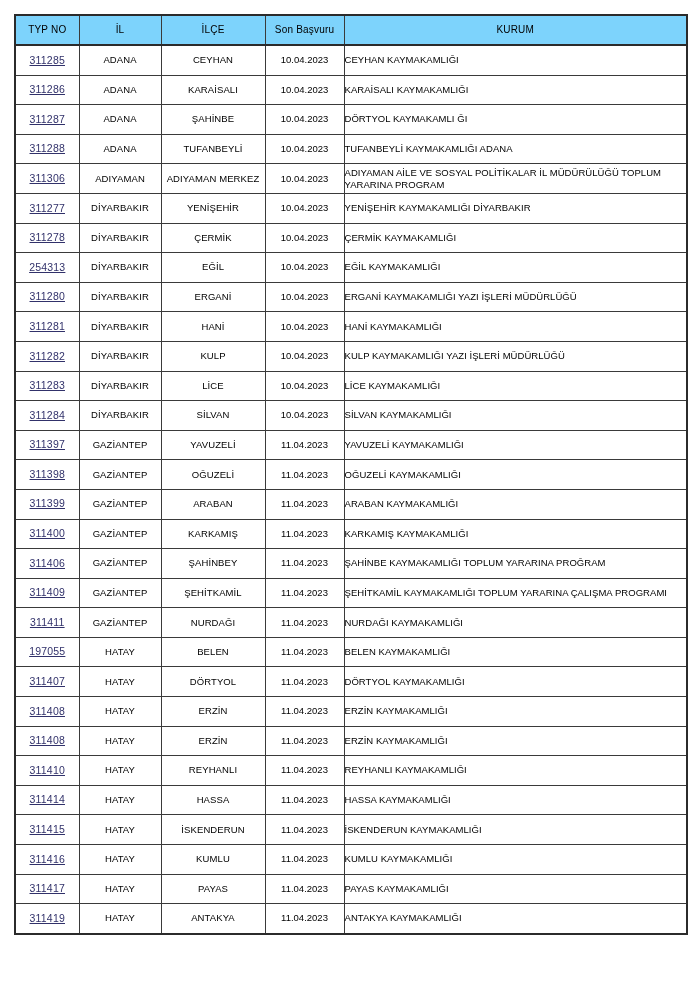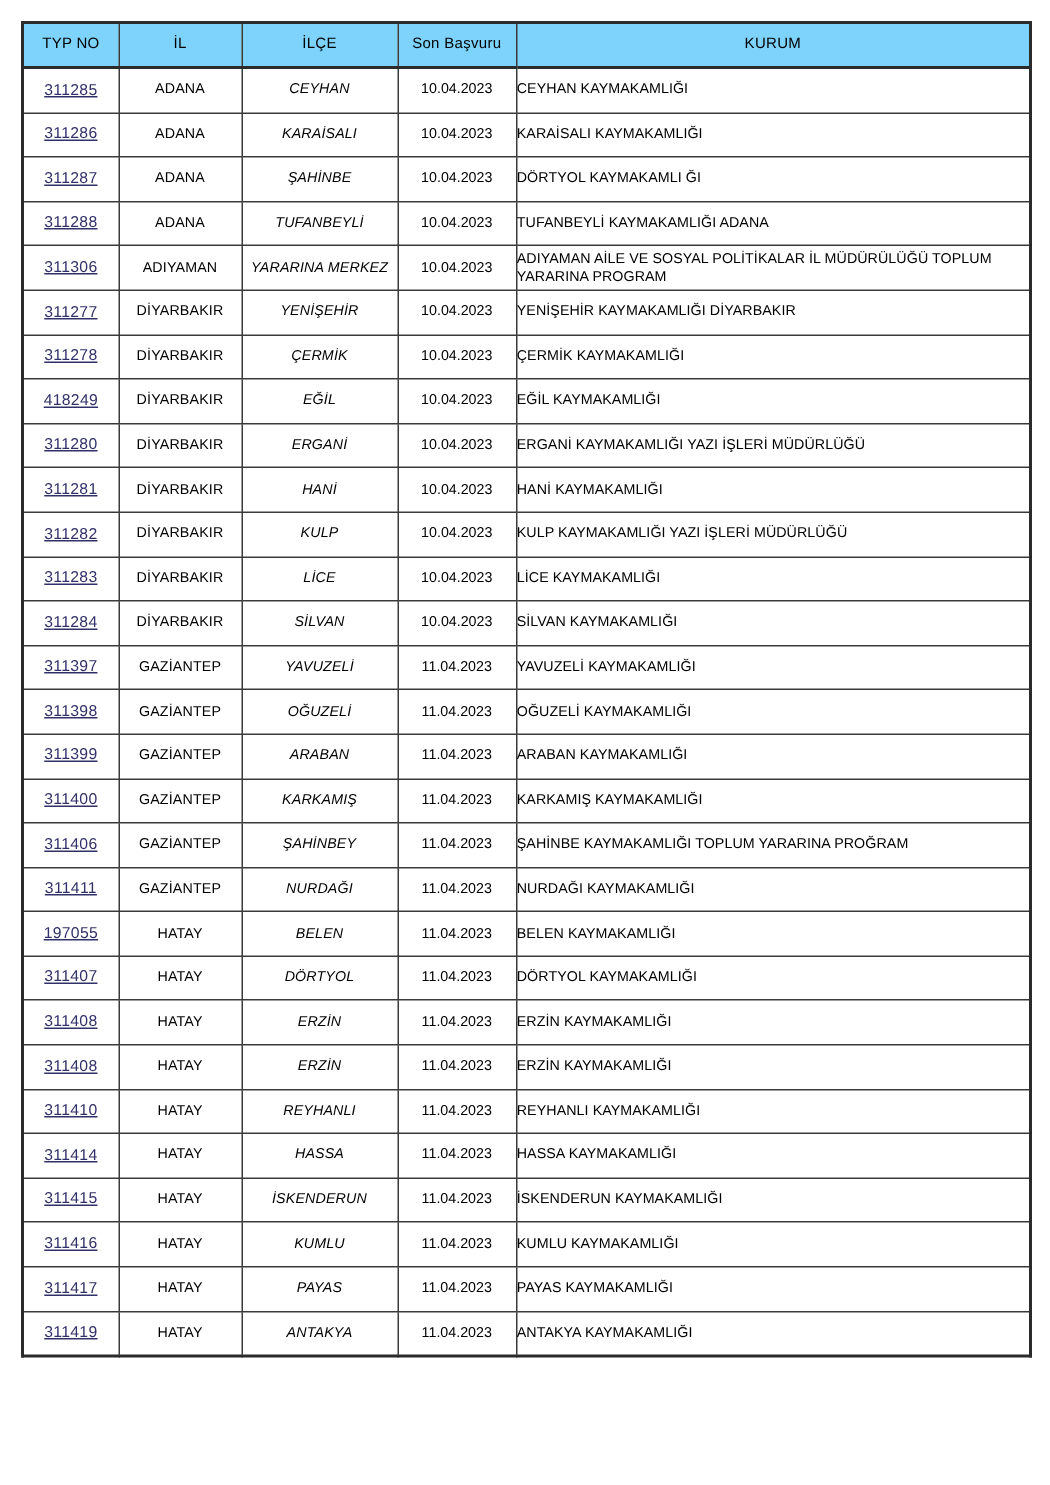--- a/index.html
+++ b/index.html
@@ -63,21 +63,21 @@
     color: #31316a;
     text-decoration: underline;
     font-size: 10.5px;
     letter-spacing: 0.2px;
     cursor: pointer;
   }
   td.il, td.ilce, td.date {
     text-align: center;
   }
   td.il   { font-size: 9px; letter-spacing: 0.1px; }
-  td.ilce { font-size: 9px; letter-spacing: 0.1px; font-style: italic; }
+  td.ilce { font-size: 9px; letter-spacing: 0.1px; }
   td.date { font-size: 9px; }
   td.kurum {
     text-align: left;
     padding: 3px 2px 3px 4px;
     font-size: 9px;
     letter-spacing: 0.05px;
   }
   tr.tall td { height: 30px; }
 </style>
 </head>
@@ -126,40 +126,40 @@
         <tr>
           <td class="typno"><span class="lnk">311288</span></td>
           <td class="il">ADANA</td>
           <td class="ilce">TUFANBEYLİ</td>
           <td class="date">10.04.2023</td>
           <td class="kurum">TUFANBEYLİ KAYMAKAMLIĞI ADANA</td>
         </tr>
         <tr class="tall">
           <td class="typno"><span class="lnk">311306</span></td>
           <td class="il">ADIYAMAN</td>
-          <td class="ilce">YARARINA MERKEZ</td>
+          <td class="ilce">ADIYAMAN MERKEZ</td>
           <td class="date">10.04.2023</td>
           <td class="kurum">ADIYAMAN AİLE VE SOSYAL POLİTİKALAR İL MÜDÜRÜLÜĞÜ TOPLUM YARARINA PROGRAM</td>
         </tr>
         <tr>
           <td class="typno"><span class="lnk">311277</span></td>
           <td class="il">DİYARBAKIR</td>
           <td class="ilce">YENİŞEHİR</td>
           <td class="date">10.04.2023</td>
           <td class="kurum">YENİŞEHİR KAYMAKAMLIĞI DİYARBAKIR</td>
         </tr>
         <tr>
           <td class="typno"><span class="lnk">311278</span></td>
           <td class="il">DİYARBAKIR</td>
           <td class="ilce">ÇERMİK</td>
           <td class="date">10.04.2023</td>
           <td class="kurum">ÇERMİK KAYMAKAMLIĞI</td>
         </tr>
         <tr>
-          <td class="typno"><span class="lnk">418249</span></td>
+          <td class="typno"><span class="lnk">254313</span></td>
           <td class="il">DİYARBAKIR</td>
           <td class="ilce">EĞİL</td>
           <td class="date">10.04.2023</td>
           <td class="kurum">EĞİL KAYMAKAMLIĞI</td>
         </tr>
         <tr>
           <td class="typno"><span class="lnk">311280</span></td>
           <td class="il">DİYARBAKIR</td>
           <td class="ilce">ERGANİ</td>
           <td class="date">10.04.2023</td>
@@ -220,20 +220,27 @@
           <td class="ilce">KARKAMIŞ</td>
           <td class="date">11.04.2023</td>
           <td class="kurum">KARKAMIŞ KAYMAKAMLIĞI</td>
         </tr>
         <tr>
           <td class="typno"><span class="lnk">311406</span></td>
           <td class="il">GAZİANTEP</td>
           <td class="ilce">ŞAHİNBEY</td>
           <td class="date">11.04.2023</td>
           <td class="kurum">ŞAHİNBE KAYMAKAMLIĞI TOPLUM YARARINA PROĞRAM</td>
+        </tr>
+        <tr>
+          <td class="typno"><span class="lnk">311409</span></td>
+          <td class="il">GAZİANTEP</td>
+          <td class="ilce">ŞEHİTKAMİL</td>
+          <td class="date">11.04.2023</td>
+          <td class="kurum">ŞEHİTKAMİL KAYMAKAMLIĞI TOPLUM YARARINA ÇALIŞMA PROGRAMI</td>
         </tr>
         <tr>
           <td class="typno"><span class="lnk">311411</span></td>
           <td class="il">GAZİANTEP</td>
           <td class="ilce">NURDAĞI</td>
           <td class="date">11.04.2023</td>
           <td class="kurum">NURDAĞI KAYMAKAMLIĞI</td>
         </tr>
         <tr>
           <td class="typno"><span class="lnk">197055</span></td>

